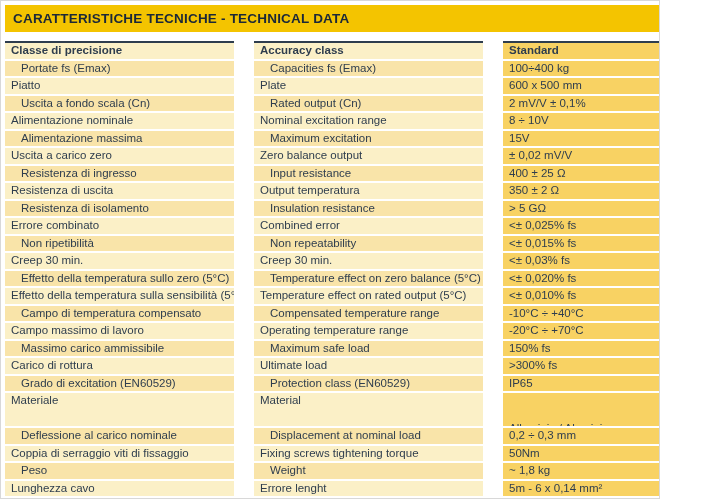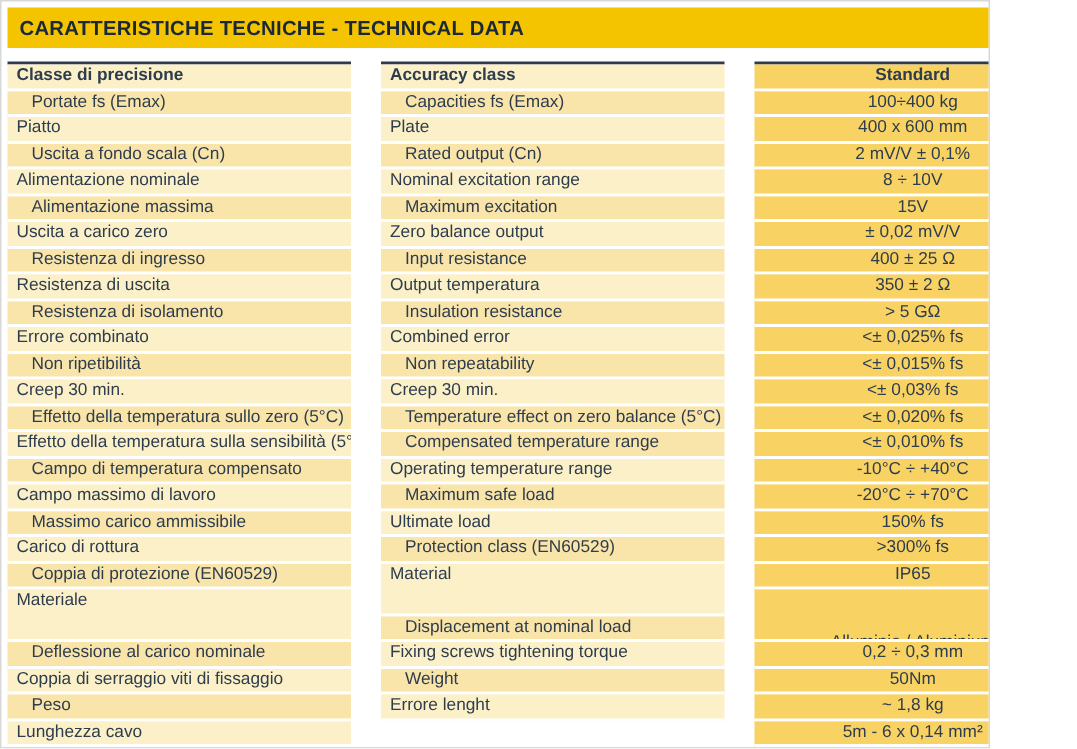--- a/index.html
+++ b/index.html
@@ -45,21 +45,21 @@
     font-size: 11.5px;
     line-height: 15.5px;
     color: var(--text, #2e3d4e);
     padding: 0 6px;
     white-space: nowrap;
     overflow: hidden;
   }
   .cell.hdr { font-weight: bold; }
   .lab { background: var(--row-light, #fbf0c7); }
   .lab.alt { background: var(--row-dark, #f9e4a9); padding-left: 16px; }
-  .val { background: var(--val-bg, #f8d263); text-align: center; }
+  .val { background: var(--val-bg, #f8d263); }
   .cell.tall { height: 35px; }
   .val.tall { line-height: 16px; padding-top: 1px; }
   .val.tall div { line-height: 16px; margin-top: 26px; }
 </style>
 </head>
 <body>
 
 <div class="page">
   <div class="title-bar">
     <span class="title-text">CARATTERISTICHE TECNICHE - TECHNICAL DATA</span>
@@ -78,21 +78,21 @@
         <div class="cell lab alt">Resistenza di isolamento</div>
         <div class="cell lab">Errore combinato</div>
         <div class="cell lab alt">Non ripetibilità</div>
         <div class="cell lab">Creep 30 min.</div>
         <div class="cell lab alt">Effetto della temperatura sullo zero (5°C)</div>
         <div class="cell lab">Effetto della temperatura sulla sensibilità (5°C)</div>
         <div class="cell lab alt">Campo di temperatura compensato</div>
         <div class="cell lab">Campo massimo di lavoro</div>
         <div class="cell lab alt">Massimo carico ammissibile</div>
         <div class="cell lab">Carico di rottura</div>
-        <div class="cell lab alt">Coppia di protezione (EN60529)</div>
+        <div class="cell lab alt">Grado di excitation (EN60529)</div>
         <div class="cell lab tall">Materiale</div>
         <div class="cell lab alt">Deflessione al carico nominale</div>
         <div class="cell lab">Coppia di serraggio viti di fissaggio</div>
         <div class="cell lab alt">Peso</div>
         <div class="cell lab">Lunghezza cavo</div>
       </div>
     <div class="col" id="col-en">
         <div class="cell lab hdr">Accuracy class</div>
         <div class="cell lab alt">Capacities fs (Emax)</div>
         <div class="cell lab">Plate</div>
@@ -100,35 +100,36 @@
         <div class="cell lab">Nominal excitation range</div>
         <div class="cell lab alt">Maximum excitation</div>
         <div class="cell lab">Zero balance output</div>
         <div class="cell lab alt">Input resistance</div>
         <div class="cell lab">Output temperatura</div>
         <div class="cell lab alt">Insulation resistance</div>
         <div class="cell lab">Combined error</div>
         <div class="cell lab alt">Non repeatability</div>
         <div class="cell lab">Creep 30 min.</div>
         <div class="cell lab alt">Temperature effect on zero balance (5°C)</div>
+        <div class="cell lab">Temperature effect on rated output (5°C)</div>
         <div class="cell lab alt">Compensated temperature range</div>
         <div class="cell lab">Operating temperature range</div>
         <div class="cell lab alt">Maximum safe load</div>
         <div class="cell lab">Ultimate load</div>
         <div class="cell lab alt">Protection class (EN60529)</div>
         <div class="cell lab tall">Material</div>
         <div class="cell lab alt">Displacement at nominal load</div>
         <div class="cell lab">Fixing screws tightening torque</div>
         <div class="cell lab alt">Weight</div>
         <div class="cell lab">Errore lenght</div>
       </div>
     <div class="col" id="col-val">
         <div class="cell val hdr">Standard</div>
         <div class="cell val">100÷400 kg</div>
-        <div class="cell val">400 x 600 mm</div>
+        <div class="cell val">600 x 500 mm</div>
         <div class="cell val">2 mV/V ± 0,1%</div>
         <div class="cell val">8 ÷ 10V</div>
         <div class="cell val">15V</div>
         <div class="cell val">± 0,02 mV/V</div>
         <div class="cell val">400 ± 25 Ω</div>
         <div class="cell val">350 ± 2 Ω</div>
         <div class="cell val">&gt; 5 GΩ</div>
         <div class="cell val">&lt;± 0,025% fs</div>
         <div class="cell val">&lt;± 0,015% fs</div>
         <div class="cell val">&lt;± 0,03% fs</div>

